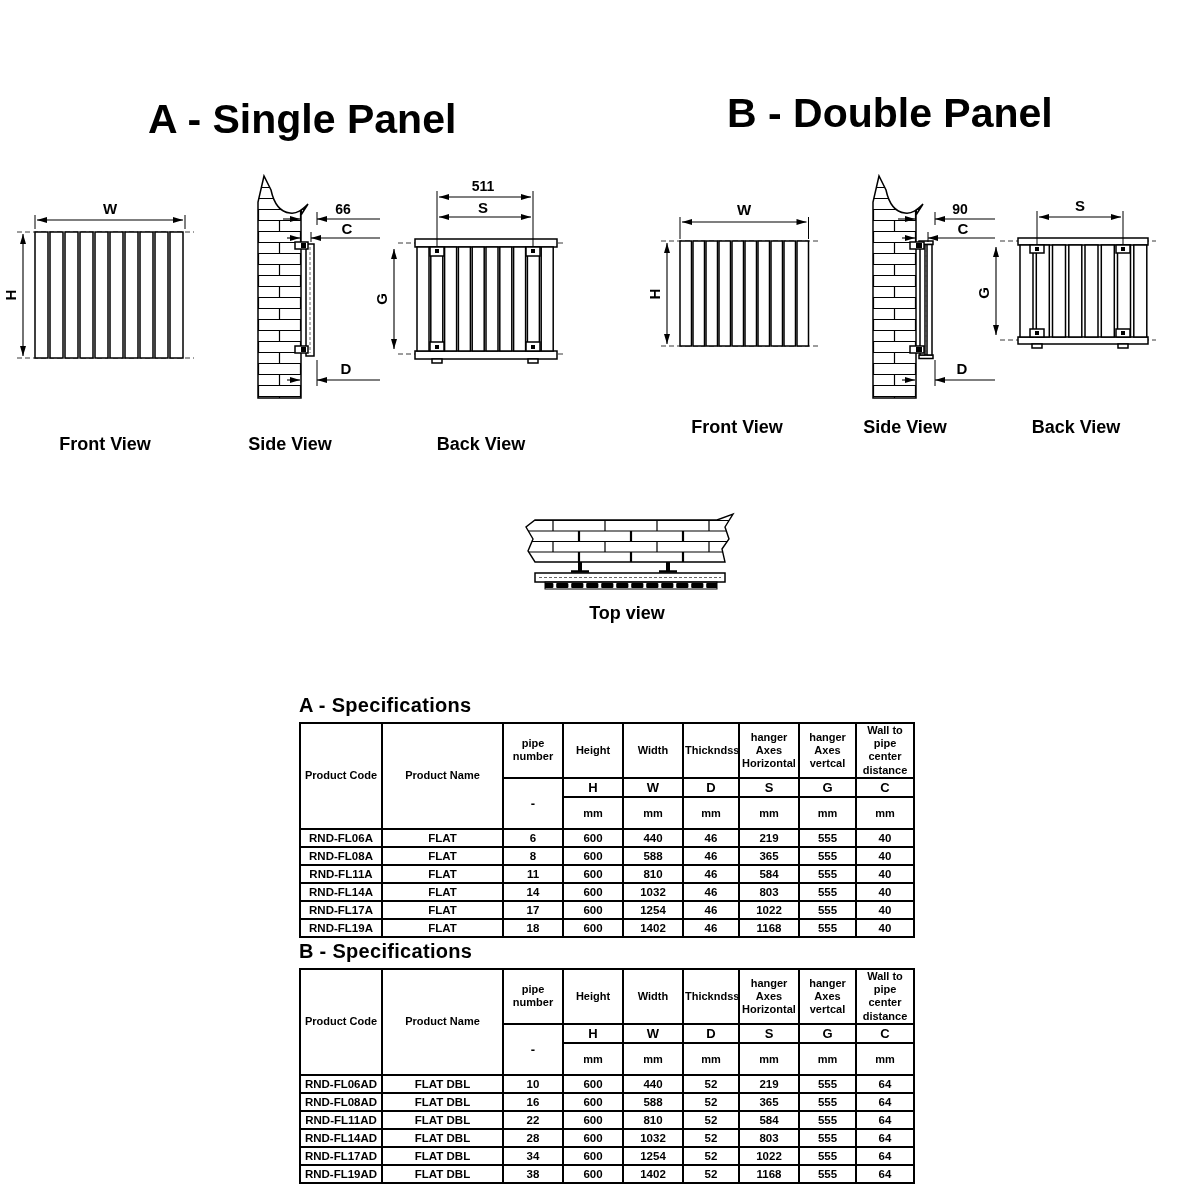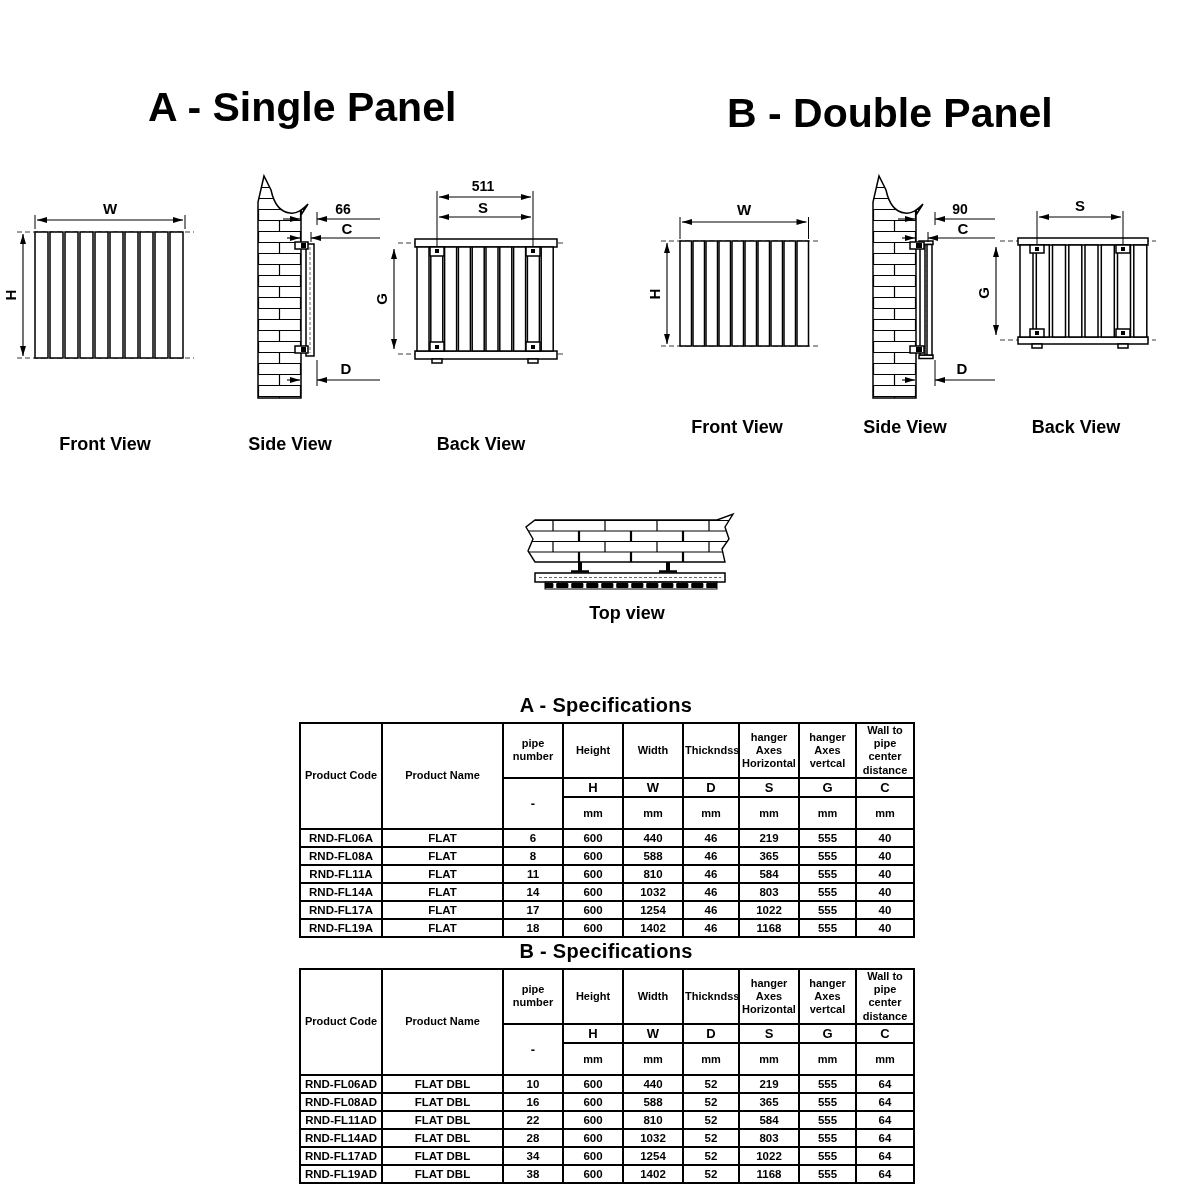--- a/index.html
+++ b/index.html
@@ -12,21 +12,21 @@
   svg text{font-family:"Liberation Sans",sans-serif;font-weight:bold;fill:#000}
   .dimletter{font-size:15px}
   .dimnum{font-size:14px}
   .draw{fill:#fff;stroke:#000;stroke-width:1.5}
   .thin{stroke:#000;stroke-width:1;fill:none}
   .dash{stroke:#3a3a3a;stroke-width:1;fill:none;stroke-dasharray:5 3}
   .dashfine{stroke:#555;stroke-width:0.9;fill:none;stroke-dasharray:3 2}
   .dim{stroke:#000;stroke-width:1.1;fill:none}
   .solidblk{fill:#000;stroke:none}
   .spec{position:absolute;left:299px;width:614px}
-  .spec-title{text-align:center;font-weight:bold;font-size:20px;margin-bottom:5px;letter-spacing:.3px}
+  .spec-title{text-align:left;font-weight:bold;font-size:20px;margin-bottom:5px;letter-spacing:.3px}
   table.spec-table{border-collapse:collapse;width:100%;table-layout:fixed;background:#fff}
   table.spec-table th,table.spec-table td{border:2px solid #000;text-align:center;vertical-align:middle;padding:0 1px;overflow:hidden}
   tr.hrow th{font-size:11px;font-weight:bold;height:47px;line-height:1.2}
   tr.srow th{font-size:13px;font-weight:bold;height:19px}
   tr.urow th{font-size:11px;font-weight:bold;height:32px}
   tbody.data td{font-size:11.5px;font-weight:bold;height:18px}
 </style>
 </head>
 <body>
 
@@ -42,21 +42,21 @@
       </pattern>
       <pattern id="brickT" patternUnits="userSpaceOnUse" x="32" y="15" width="52" height="21">
         <path d="M0,0.5 H52 M0,11 H52 M26,0.5 V11 M0.5,11 V21 M51.5,11 V21" stroke="#000" stroke-width="1.2" fill="none"></path>
       </pattern>
       <pattern id="segs" patternUnits="userSpaceOnUse" width="15" height="7">
         <rect x="1.2" y="0.9" width="12.2" height="5.2" rx="1" fill="#000"></rect>
       </pattern>
     </defs>
   </svg>
 
-  <div class="main-title" style="left:148px;top:84px">A - Single Panel</div>
+  <div class="main-title" style="left:148px;top:96px">A - Single Panel</div>
   <div class="main-title" style="left:727px;top:90px">B - Double Panel</div>
 
   <svg class="diagram" style="left:10px;top:170px" width="200" height="230" viewBox="0 0 200 230">
     <path class="dash" d="M7,62 H184 M7,188 H184"></path>
     <g class="draw" stroke-width="1.4">
       <rect x="25" y="62" width="13" height="126"></rect>
         <rect x="40" y="62" width="13" height="126"></rect>
       <rect x="55" y="62" width="13" height="126"></rect>
         <rect x="70" y="62" width="13" height="126"></rect>
       <rect x="85" y="62" width="13" height="126"></rect>

